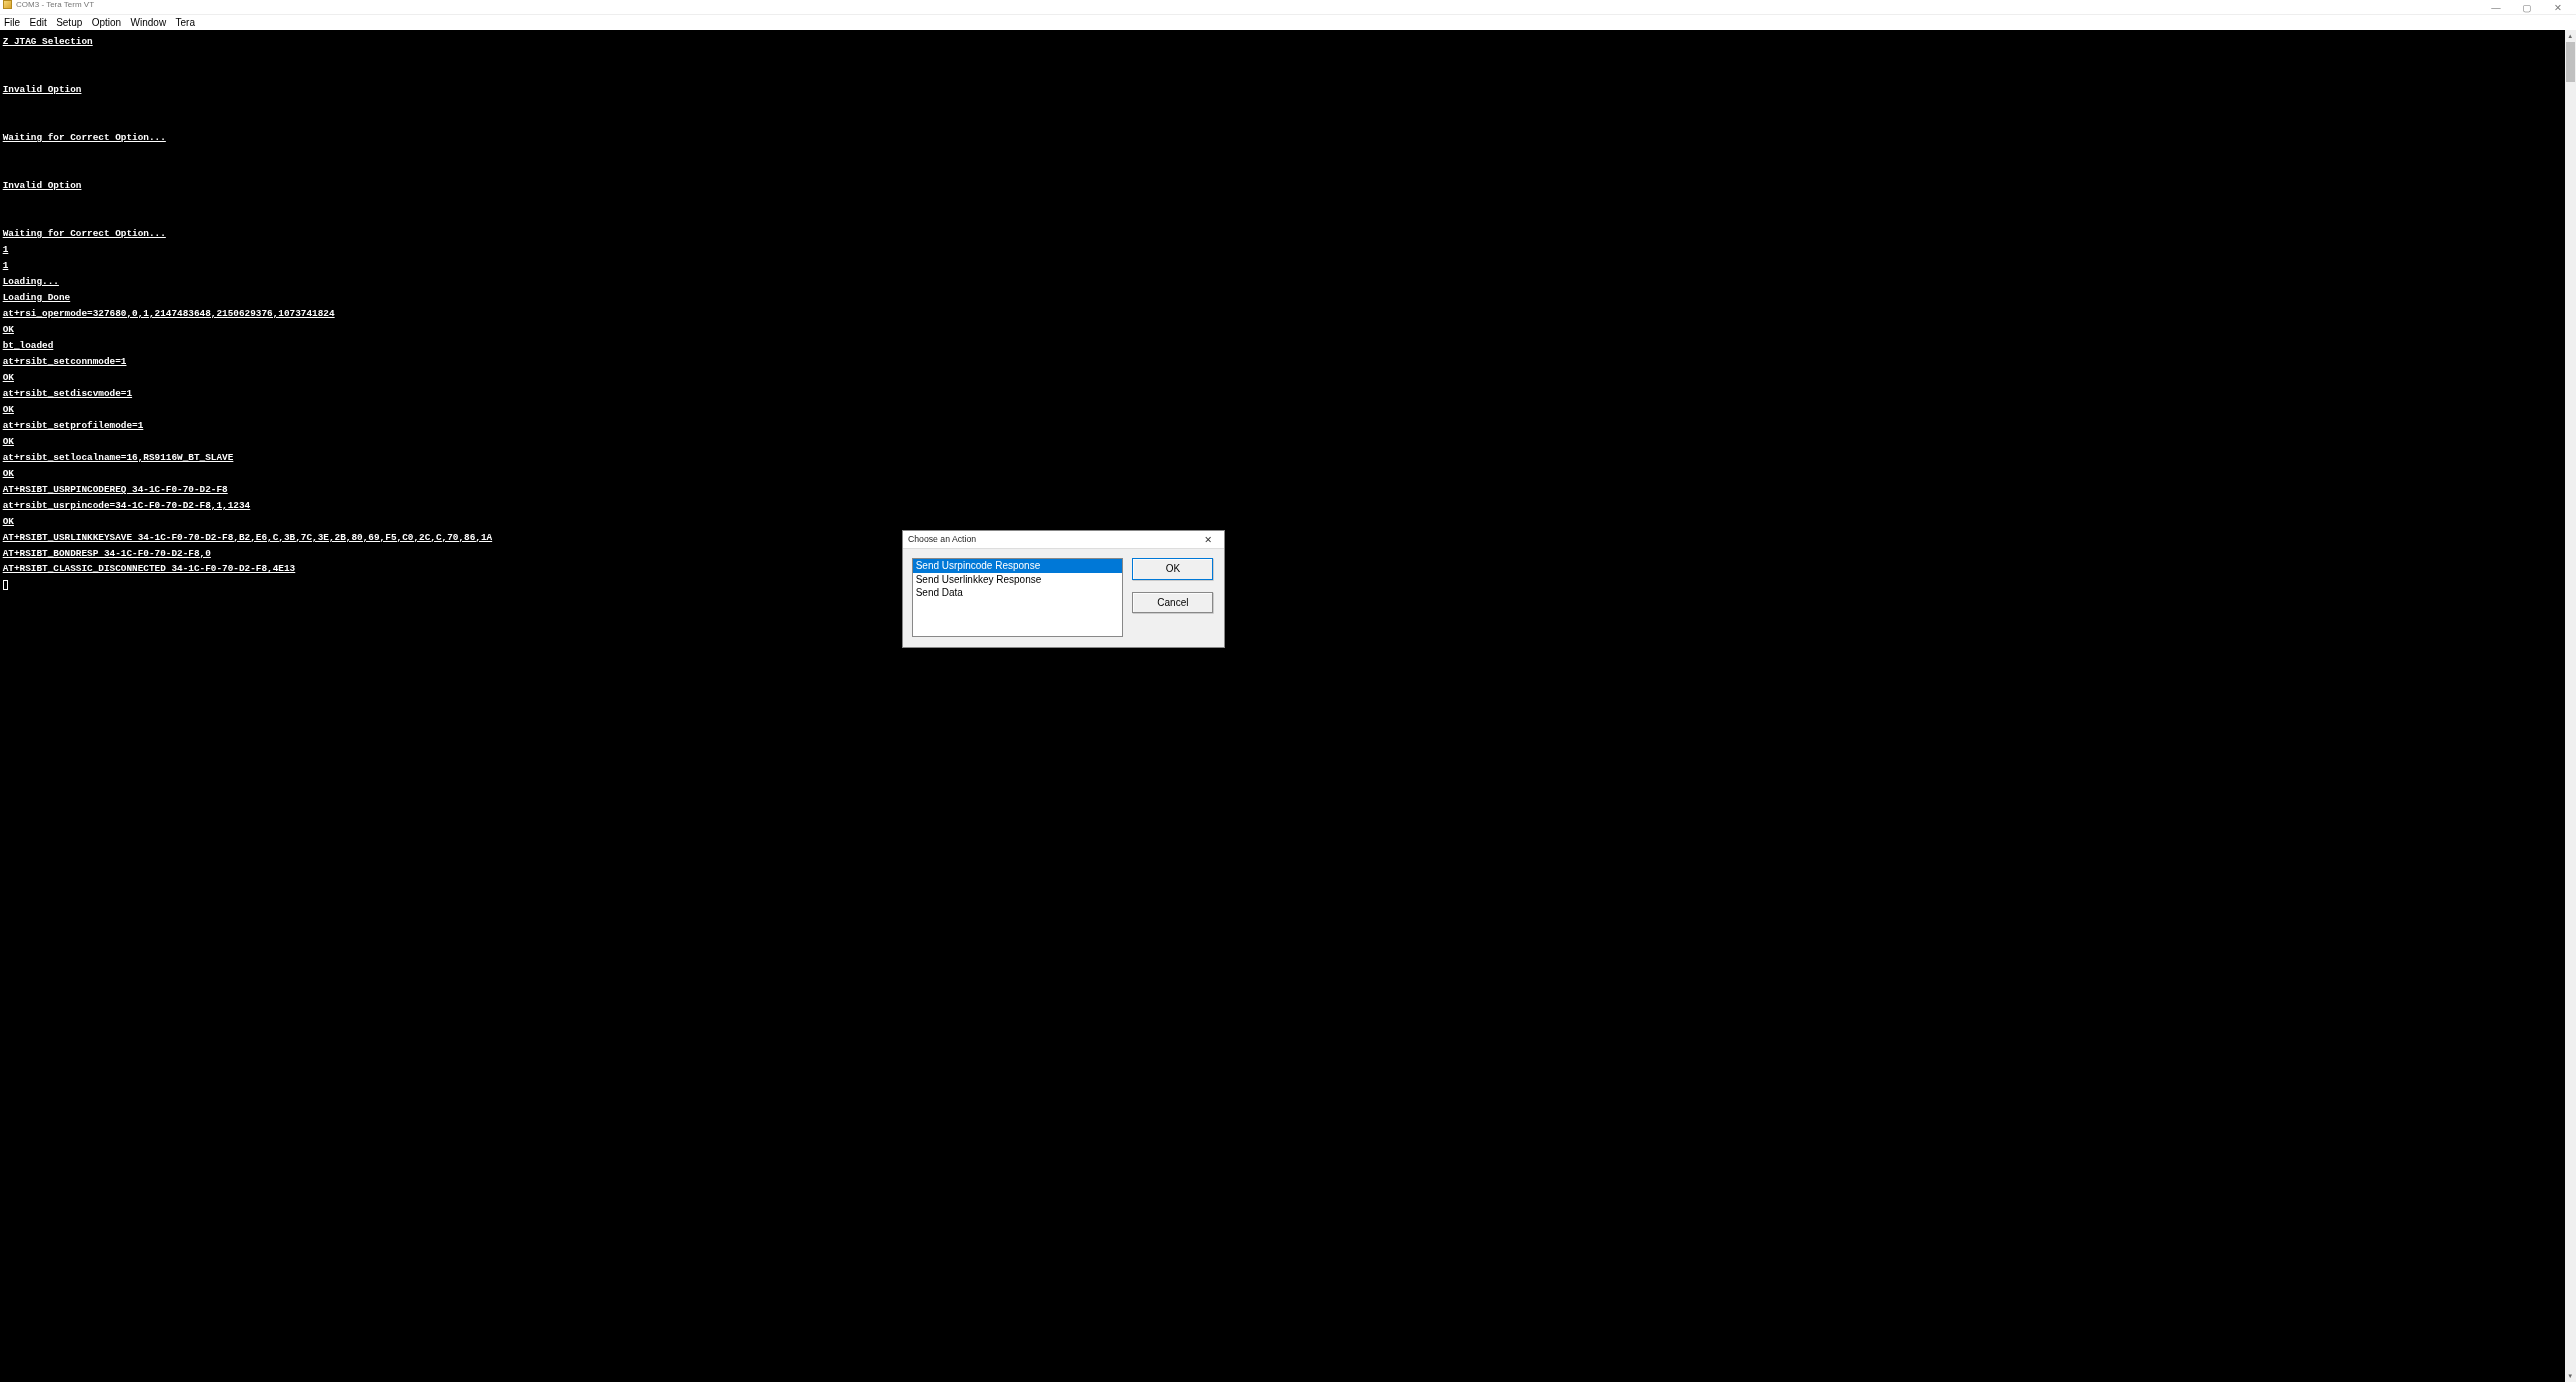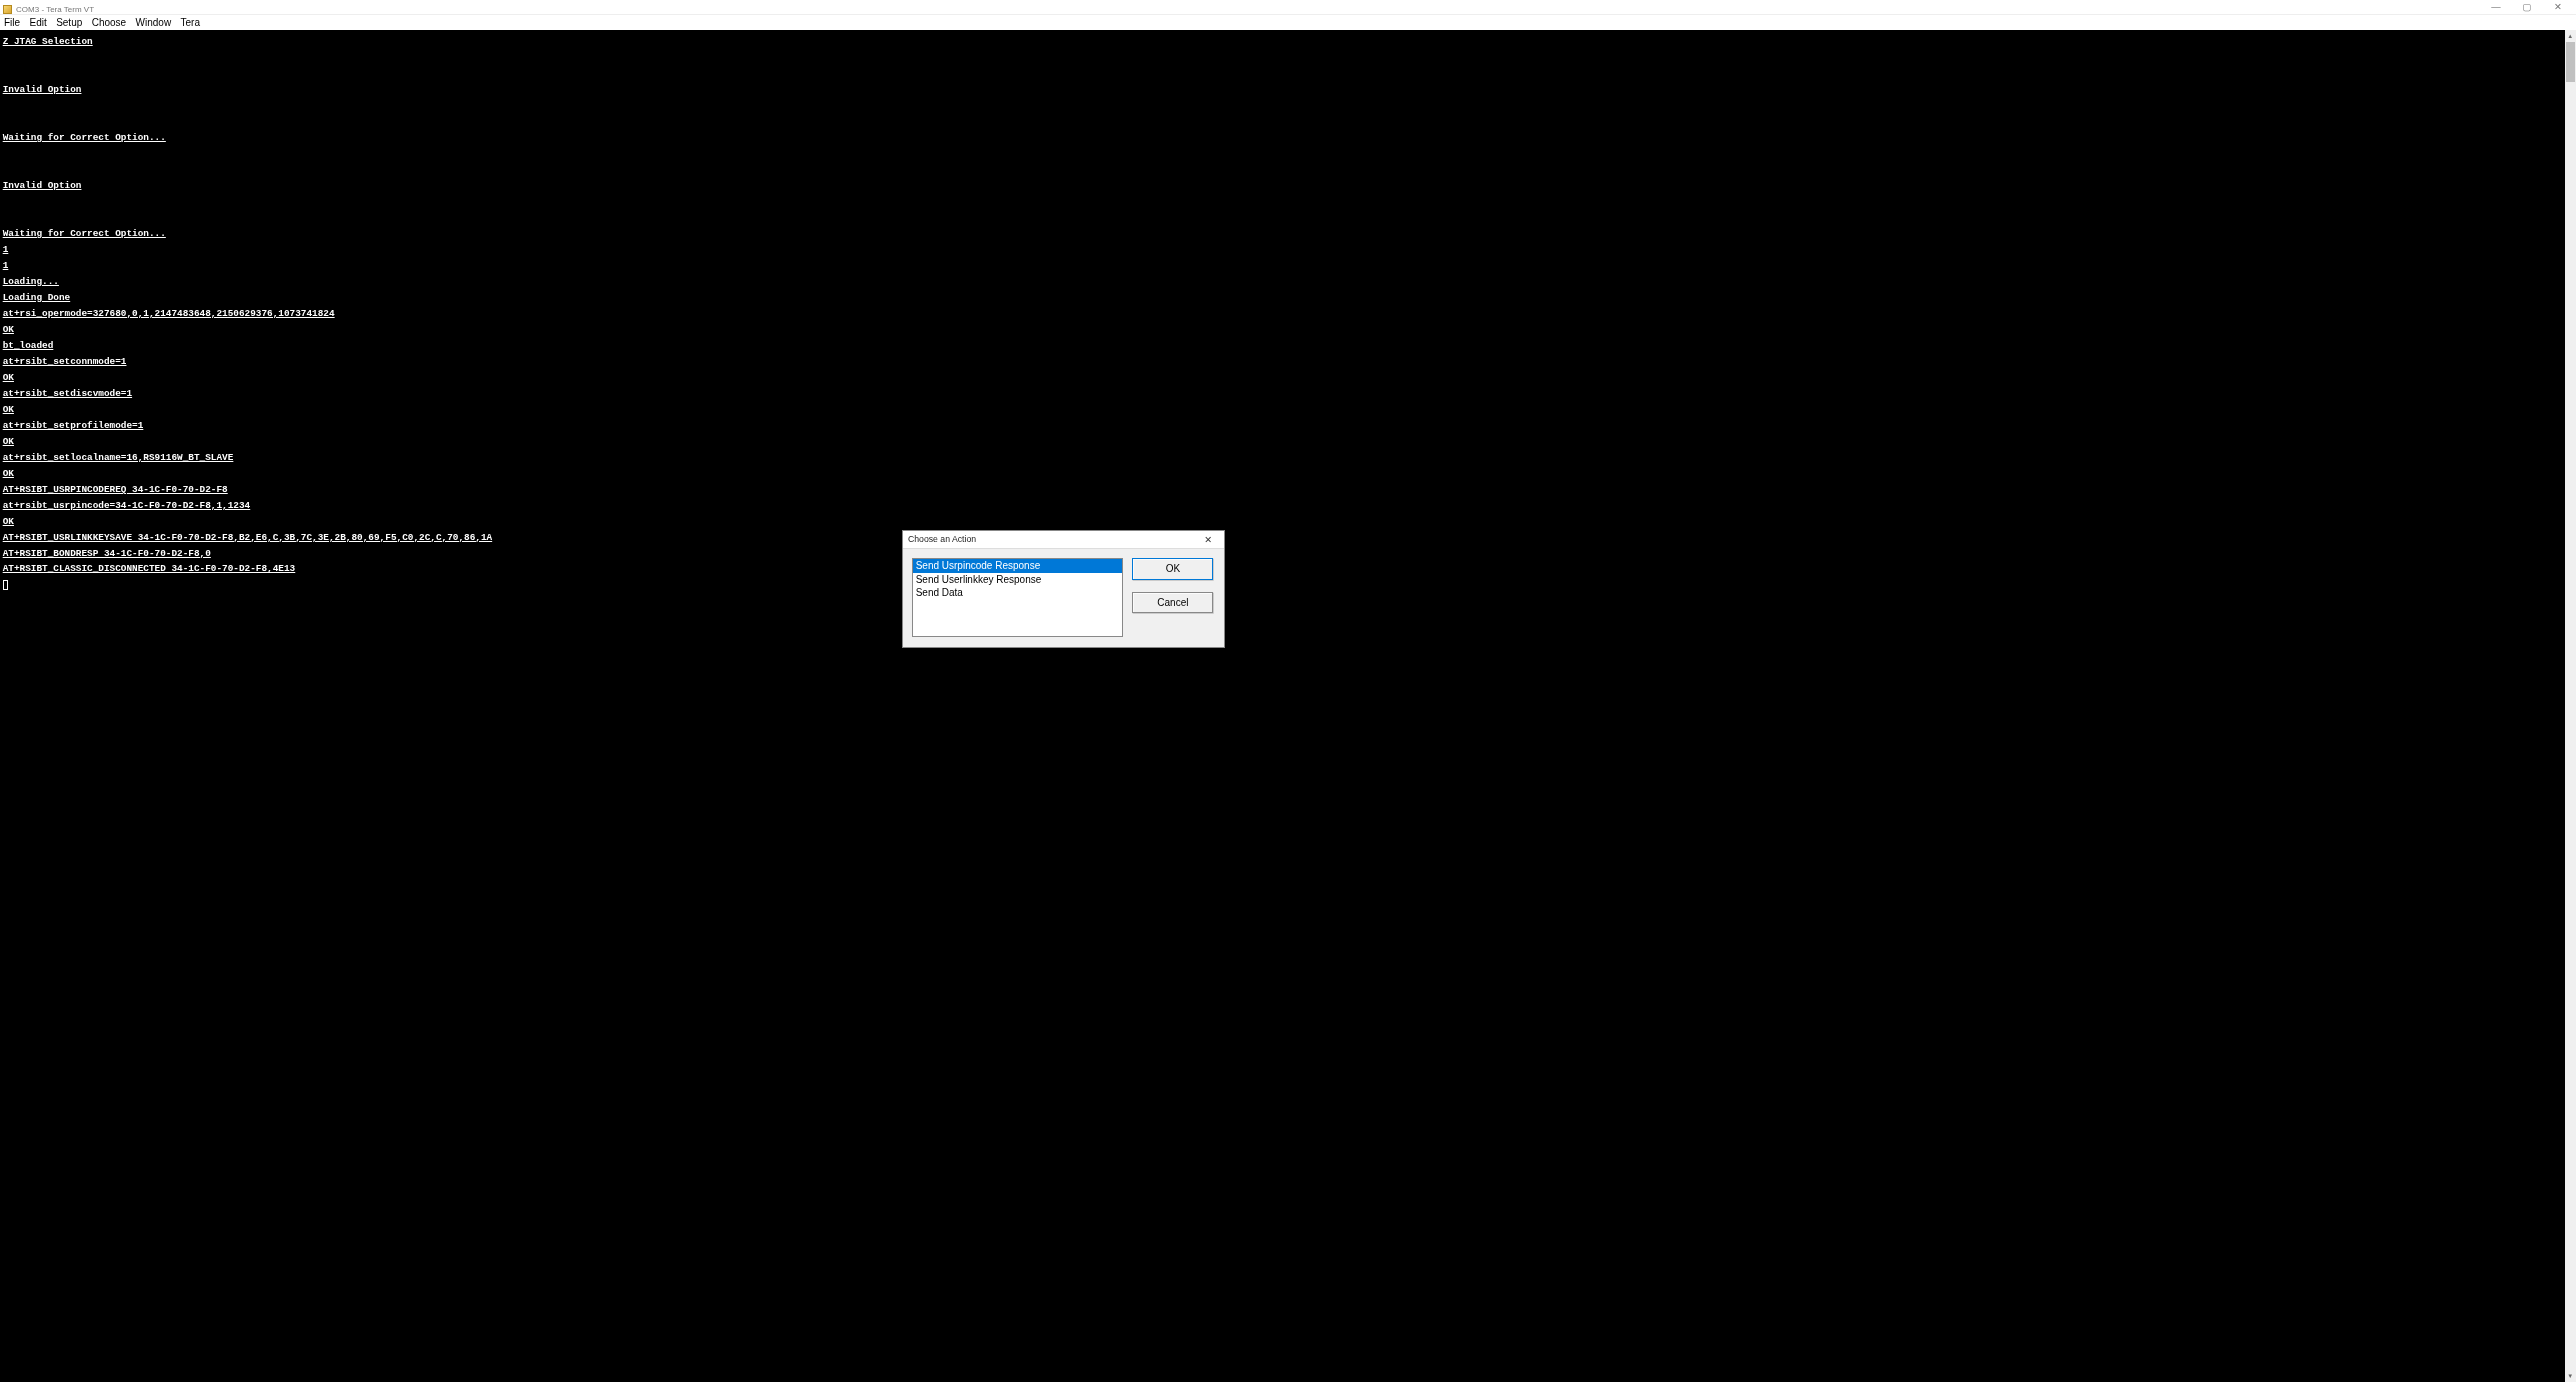--- a/index.html
+++ b/index.html
@@ -11,21 +11,21 @@
     background: #fff;
     overflow: hidden;
   }
   .window {
     width: 100%; height: 100%;
     display: flex; flex-direction: column;
     background: #fff;
   }
   .titlebar {
     height: 15px;
-    display: flex; align-items: flex-end;
+    display: flex; align-items: flex-start;
     padding: 0 2.7px;
     color: #777;
     background: #fff;
     border-bottom: 0.7px solid #eee;
   }
   .titlebar .app-icon {
     width: 9.4px; height: 9.4px;
     background: linear-gradient(135deg,#f7d774,#d9a52e);
     border: 0.7px solid #b58a1e;
     margin-right: 4px;
@@ -161,21 +161,21 @@
     <div class="spacer"></div>
     <div class="winbtn">—</div>
     <div class="winbtn">▢</div>
     <div class="winbtn">✕</div>
   </div>
 
   <div class="menubar">
     <div class="menu-item">File</div>
     <div class="menu-item">Edit</div>
     <div class="menu-item">Setup</div>
-    <div class="menu-item">Choose</div>
+    <div class="menu-item">Option</div>
     <div class="menu-item">Window</div>
     <div class="menu-item">Tera</div>
   </div>
 
   <div class="terminal-wrap">
     <div class="terminal" id="terminal">Z JTAG Selection
 
 
 Invalid Option
 

